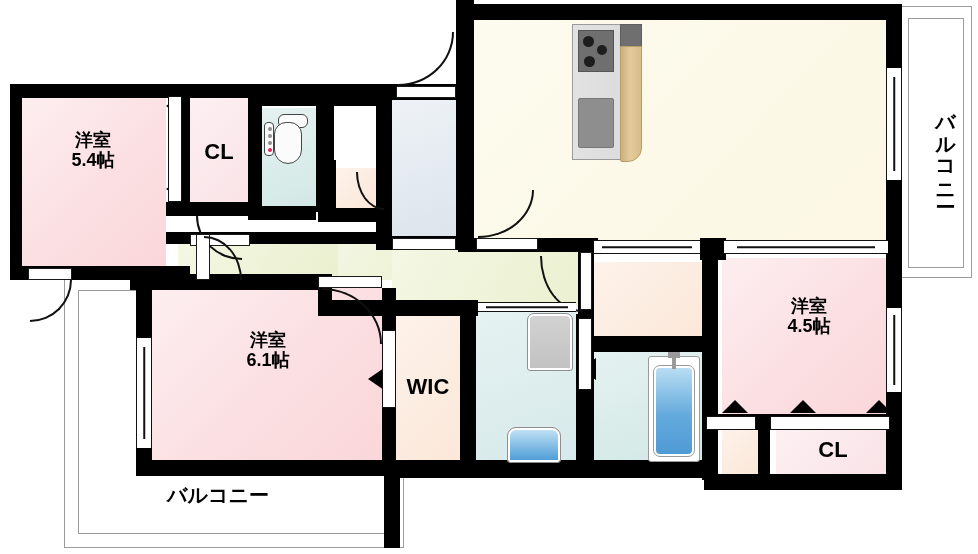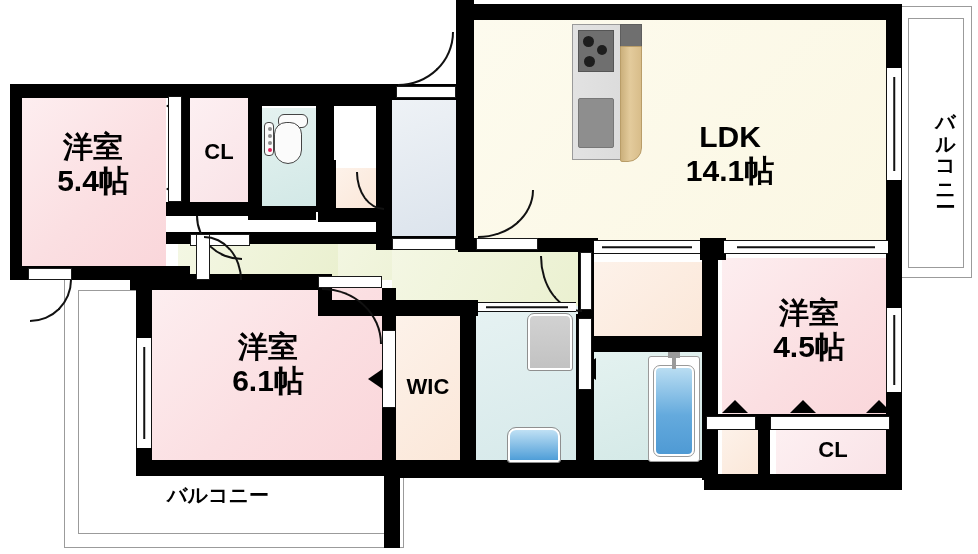--- a/index.html
+++ b/index.html
@@ -28,21 +28,21 @@
   }
   .label {
     position: absolute;
     color: #000000;
     font-weight: bold;
     text-align: center;
     line-height: 1.12;
     white-space: pre-line;
     letter-spacing: 0px;
   }
-  .label.big   { font-size: 30px; }
+  .label.big   { font-size: 18px; }
   .label.mid   { font-size: 22px; }
   .label.small { font-size: 20px; }
   .label.vert {
     writing-mode: vertical-rl;
     text-orientation: upright;
     line-height: 1.0;
     letter-spacing: 1px;
   }
   
   .fill-bed {
@@ -377,22 +377,20 @@
 
   <div class="label big" style="left:26px; top:130px; width:134px;">洋室
 5.4帖</div>
 
   <div class="label big" style="left:168px; top:330px; width:200px;">洋室
 6.1帖</div>
 
   <div class="label big" style="left:736px; top:296px; width:146px;">洋室
 4.5帖</div>
 
-  <div class="label big" style="left:640px; top:120px; width:180px;">LDK
-14.1帖</div>
 
 
   <div class="label mid" style="left:392px; top:375px; width:72px;">WIC</div>
 
   <div class="label mid" style="left:190px; top:140px; width:58px;">CL</div>
 
   <div class="label mid" style="left:776px; top:438px; width:114px;">CL</div>
 
   <div class="label small vert" style="left:912px; top:58px; width:44px; height:180px; font-size:20px;">バルコニー</div>
 

